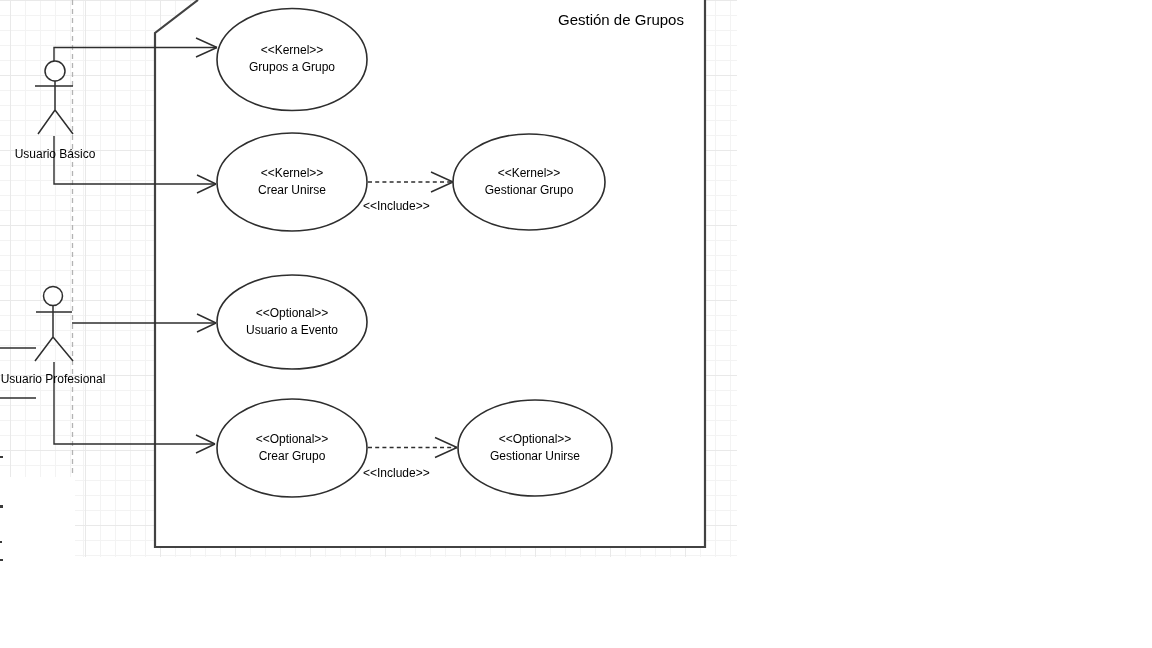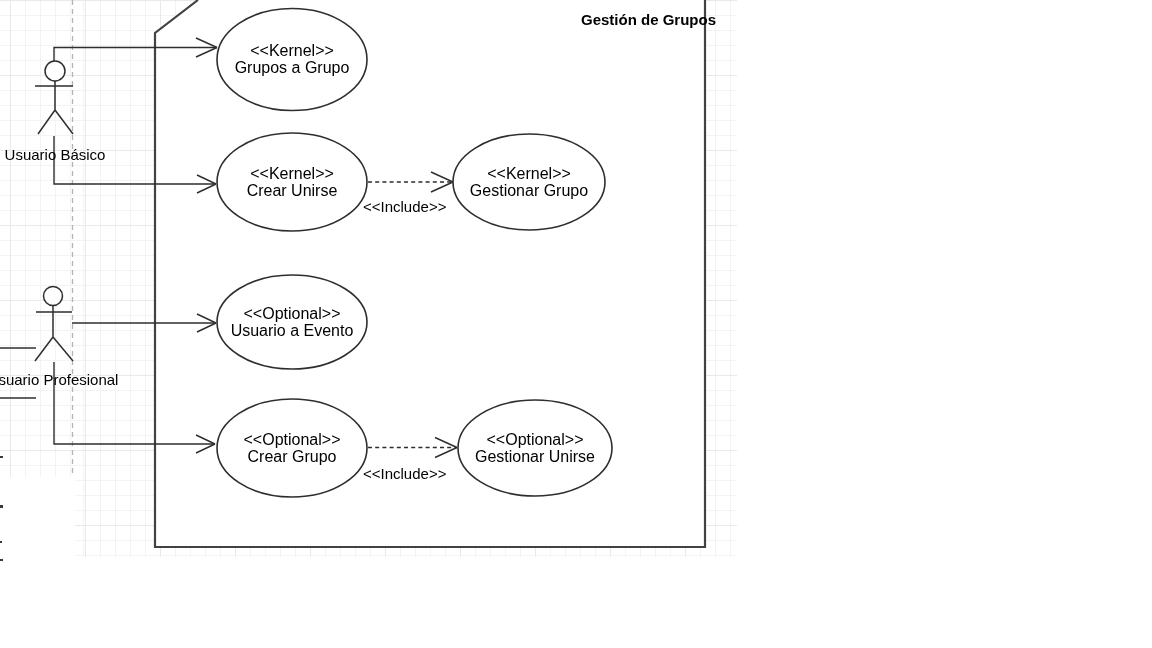--- a/index.html
+++ b/index.html
@@ -16,23 +16,23 @@
     background-image:
       repeating-linear-gradient(to right, #e9e9e9 0 1px, transparent 1px 75px),
       repeating-linear-gradient(to bottom, #e9e9e9 0 1px, transparent 1px 75px),
       repeating-linear-gradient(to right, #f3f3f3 0 1px, transparent 1px 15px),
       repeating-linear-gradient(to bottom, #f3f3f3 0 1px, transparent 1px 15px);
     background-position:10px 0, 0 0, 10px 0, 0 0;
   }
   #grid-right{left:75px;top:0;width:662px;height:557px;}
   #grid-left{left:0;top:0;width:75px;height:477px;}
   svg{position:absolute;left:0;top:0;}
-  .lbl{position:absolute;white-space:nowrap;font-size:15px;line-height:17px;}
+  .lbl{position:absolute;white-space:nowrap;font-size:12px;line-height:17px;}
   .uc-label{
-    position:absolute;text-align:center;font-size:16px;line-height:17px;
+    position:absolute;text-align:center;font-size:12px;line-height:17px;
   }
   .uc-label span{display:block;}
   .title-label{font-size:15px;}
   .center-anchor{transform:translateX(-50%);}
 </style>
 </head>
 <body>
 
 <div id="canvas">
 
@@ -96,21 +96,21 @@
       <circle cx="55" cy="71" r="10" fill="#ffffff"></circle>
       <path d="M 55,81 V 110 M 35,86 H 73 M 55,110 L 38,134 M 55,110 L 73,134"></path>
     </g>
 
     <g fill="none" stroke="#2e2e2e" stroke-width="1.5">
       <circle cx="53" cy="296" r="9.5" fill="#ffffff"></circle>
       <path d="M 53,305.5 V 337 M 36,312 H 72 M 53,337 L 35,361 M 53,337 L 73,361"></path>
     </g>
   </svg>
 
-  <div class="lbl title-label" style="left:581px;top:11px;font-weight:bold;">Gestión de Grupos</div>
+  <div class="lbl title-label" style="left:558px;top:11px;">Gestión de Grupos</div>
 
   <div class="uc-label" style="left:217px;top:42px;width:150px;">
     <span>&lt;&lt;Kernel&gt;&gt;</span>
     <span>Grupos a Grupo</span>
   </div>
   <div class="uc-label" style="left:217px;top:165px;width:150px;">
     <span>&lt;&lt;Kernel&gt;&gt;</span>
     <span>Crear Unirse</span>
   </div>
   <div class="uc-label" style="left:453px;top:165px;width:152px;">

